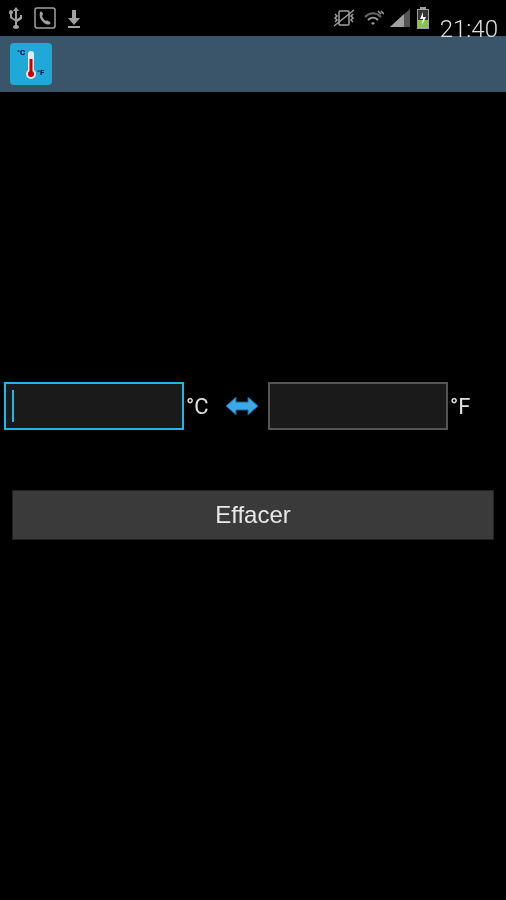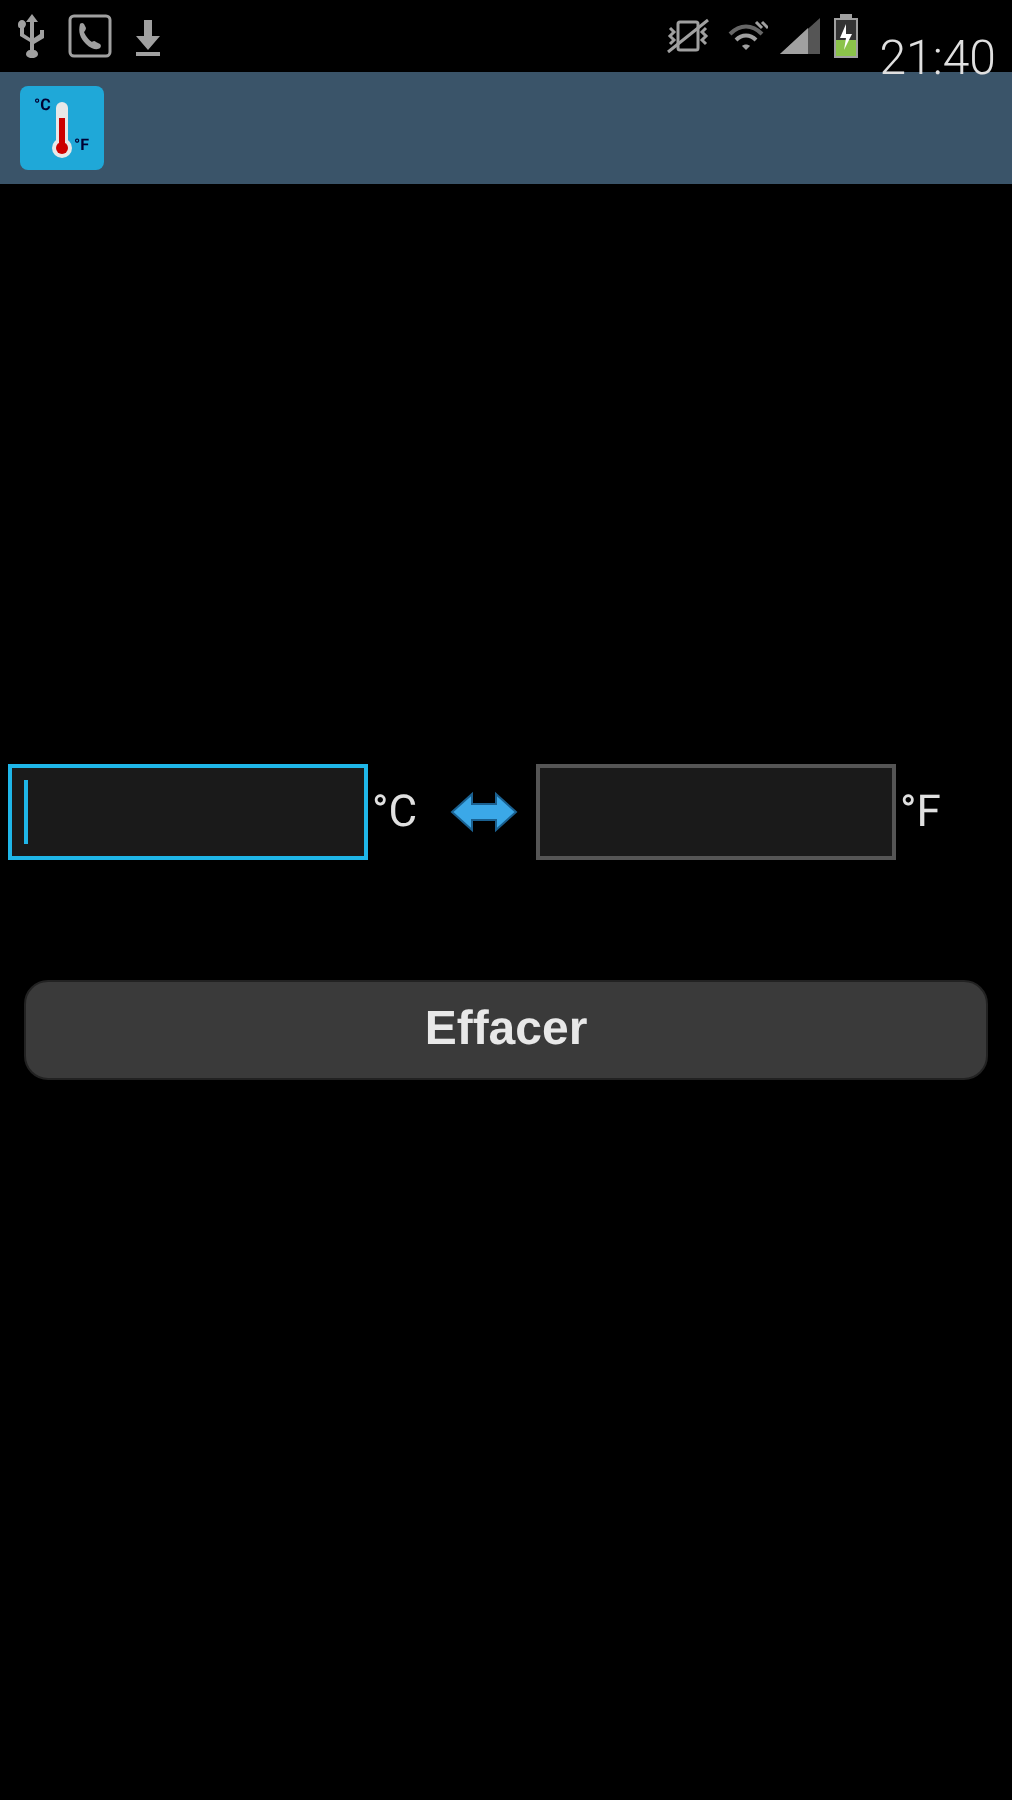--- a/index.html
+++ b/index.html
@@ -105,24 +105,24 @@
       align-items: center;
       justify-content: center;
       padding: 0 4px;
     }
     .clear-button {
       width: calc(100% - 16px);
       margin: 60px 8px 0;
       height: 50px;
       background: #3a3a3a;
       border: 1px solid #222;
-      border-radius: 12px;
+      border-radius: 0;
       color: #e8e8e8;
       font-size: 24px;
-      font-weight: 700;
+      font-weight: 400;
       cursor: pointer;
       display: flex;
       align-items: center;
       justify-content: center;
     }
     .input-box {
       width: 180px;
       height: 48px;
       background: #1a1a1a;
       border: 2px solid #555;

